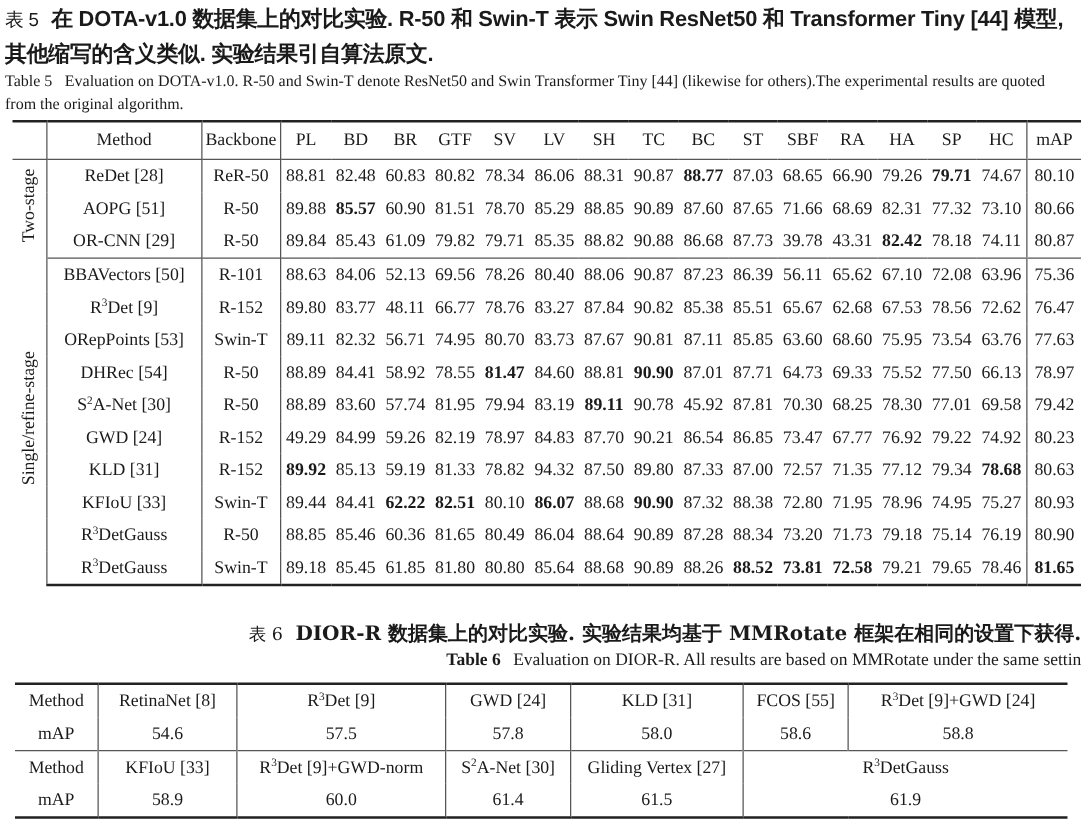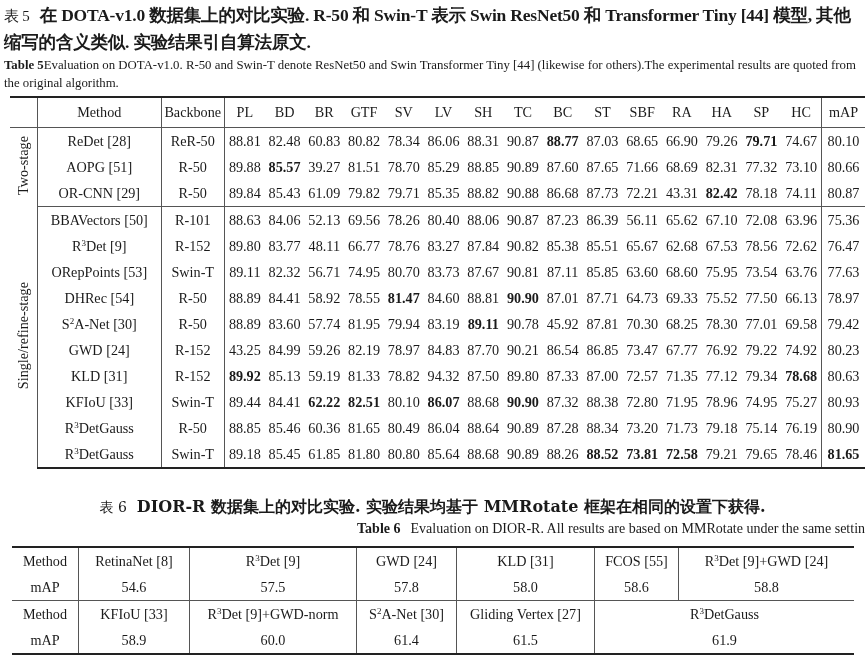--- a/index.html
+++ b/index.html
@@ -5,30 +5,30 @@
   html, body { margin: 0; padding: 0; background: #ffffff; }
   body {
     width: 865px; height: 661px; overflow: hidden;
     font-family: "DejaVu Serif", "Liberation Serif", serif;
     color: #1a1a1a;
     position: relative;
   }
   .cap-zh {
     position: absolute; left: 4px; top: 2px; width: 858px;
     font-size: 17.5px; font-weight: bold; line-height: 26px;
-    font-family: Liberation Serif, serif;
+    font-family: Liberation Sans, sans-serif;
     letter-spacing: -0.2px;
   }
   .cap-zh .tlabel { font-weight: normal; font-size: 15px; margin-right: 10px; }
   .cap-en {
     position: absolute; left: 4px; top: 56px; width: 858px;
     font-size: 12.8px; line-height: 18px;
     font-family: "Liberation Serif", serif;
   }
-  .cap-en .tlabel { font-weight: bold; }
+  .cap-en .tlabel { font-weight: normal; margin-right: 10px; }
 
   
   .t5 {
     position: absolute; left: 10px; top: 96px;
     border-collapse: collapse;
     font-family: "Liberation Serif", serif;
     font-size: 14.2px;
   }
   .t5 td, .t5 th {
     padding: 0; height: 26px; text-align: center; white-space: nowrap;
@@ -44,21 +44,21 @@
   .t5 .c-map { width: 44px; border-left: 1px solid #555; }
   .t5 .grp-label {
     writing-mode: vertical-rl; transform: rotate(180deg);
     font-size: 14.2px; display: inline-block;
   }
   .b { font-weight: bold; }
   .u { text-underline-offset: 3px; text-decoration-thickness: 1px; }
   sup { font-size: 9px; vertical-align: 5px; line-height: 0; }
 
   .cap6-zh {
-    position: absolute; left: 0; top: 496px; width: 865px; text-align: center;
+    position: absolute; left: 0; top: 496px; width: 865px; text-align: right;
     font-size: 16px; font-weight: bold; line-height: 22px;
     font-family: "DejaVu Serif", serif;
   }
   .cap6-zh .tlabel { font-weight: normal; font-size: 14px; margin-right: 10px; }
   .cap6-en {
     position: absolute; left: 16px; top: 520px; width: 865px; text-align: right;
     font-size: 14px; line-height: 18px;
     font-family: "Liberation Serif", serif;
   }
   .cap6-en .tlabel { font-weight: bold; margin-right: 10px; }
@@ -126,21 +126,21 @@
         <td class="c-val"><span>79.26</span></td>
         <td class="c-val"><span class="b">79.71</span></td>
         <td class="c-val"><span>74.67</span></td>
         <td class="c-map"><span>80.10</span></td>
       </tr>
       <tr>
         <td class="c-method"><span><span>AOPG [51]</span></span></td>
         <td class="c-bb">R-50</td>
         <td class="c-val"><span class="u">89.88</span></td>
         <td class="c-val"><span class="b">85.57</span></td>
-        <td class="c-val"><span>39.27</span></td>
+        <td class="c-val"><span>60.90</span></td>
         <td class="c-val"><span>81.51</span></td>
         <td class="c-val"><span>78.70</span></td>
         <td class="c-val"><span>85.29</span></td>
         <td class="c-val"><span>88.85</span></td>
         <td class="c-val"><span class="u">90.89</span></td>
         <td class="c-val"><span>87.60</span></td>
         <td class="c-val"><span>87.65</span></td>
         <td class="c-val"><span>71.66</span></td>
         <td class="c-val"><span>68.69</span></td>
         <td class="c-val"><span class="u">82.31</span></td>
@@ -154,21 +154,21 @@
         <td class="c-val"><span>89.84</span></td>
         <td class="c-val"><span>85.43</span></td>
         <td class="c-val"><span>61.09</span></td>
         <td class="c-val"><span>79.82</span></td>
         <td class="c-val"><span>79.71</span></td>
         <td class="c-val"><span>85.35</span></td>
         <td class="c-val"><span class="u">88.82</span></td>
         <td class="c-val"><span>90.88</span></td>
         <td class="c-val"><span>86.68</span></td>
         <td class="c-val"><span>87.73</span></td>
-        <td class="c-val"><span>72.21</span></td>
+        <td class="c-val"><span>39.78</span></td>
         <td class="c-val"><span>43.31</span></td>
         <td class="c-val"><span class="b">82.42</span></td>
         <td class="c-val"><span>78.18</span></td>
         <td class="c-val"><span>74.11</span></td>
         <td class="c-map"><span>80.87</span></td>
       </tr>
     </tbody>
   <tbody class="grp2" id="t5-g1">
       <tr>
         <td class="c-grp" rowspan="10"><span class="grp-label">Single/refine-stage</span></td>
@@ -267,21 +267,21 @@
         <td class="c-val"><span>70.30</span></td>
         <td class="c-val"><span>68.25</span></td>
         <td class="c-val"><span>78.30</span></td>
         <td class="c-val"><span>77.01</span></td>
         <td class="c-val"><span>69.58</span></td>
         <td class="c-map"><span>79.42</span></td>
       </tr>
       <tr>
         <td class="c-method"><span><span>GWD [24]</span></span></td>
         <td class="c-bb">R-152</td>
-        <td class="c-val"><span>43.25</span></td>
+        <td class="c-val"><span>49.29</span></td>
         <td class="c-val"><span>84.99</span></td>
         <td class="c-val"><span>59.26</span></td>
         <td class="c-val"><span class="u">82.19</span></td>
         <td class="c-val"><span>78.97</span></td>
         <td class="c-val"><span>84.83</span></td>
         <td class="c-val"><span>87.70</span></td>
         <td class="c-val"><span>90.21</span></td>
         <td class="c-val"><span>86.54</span></td>
         <td class="c-val"><span>86.85</span></td>
         <td class="c-val"><span class="u">73.47</span></td>

